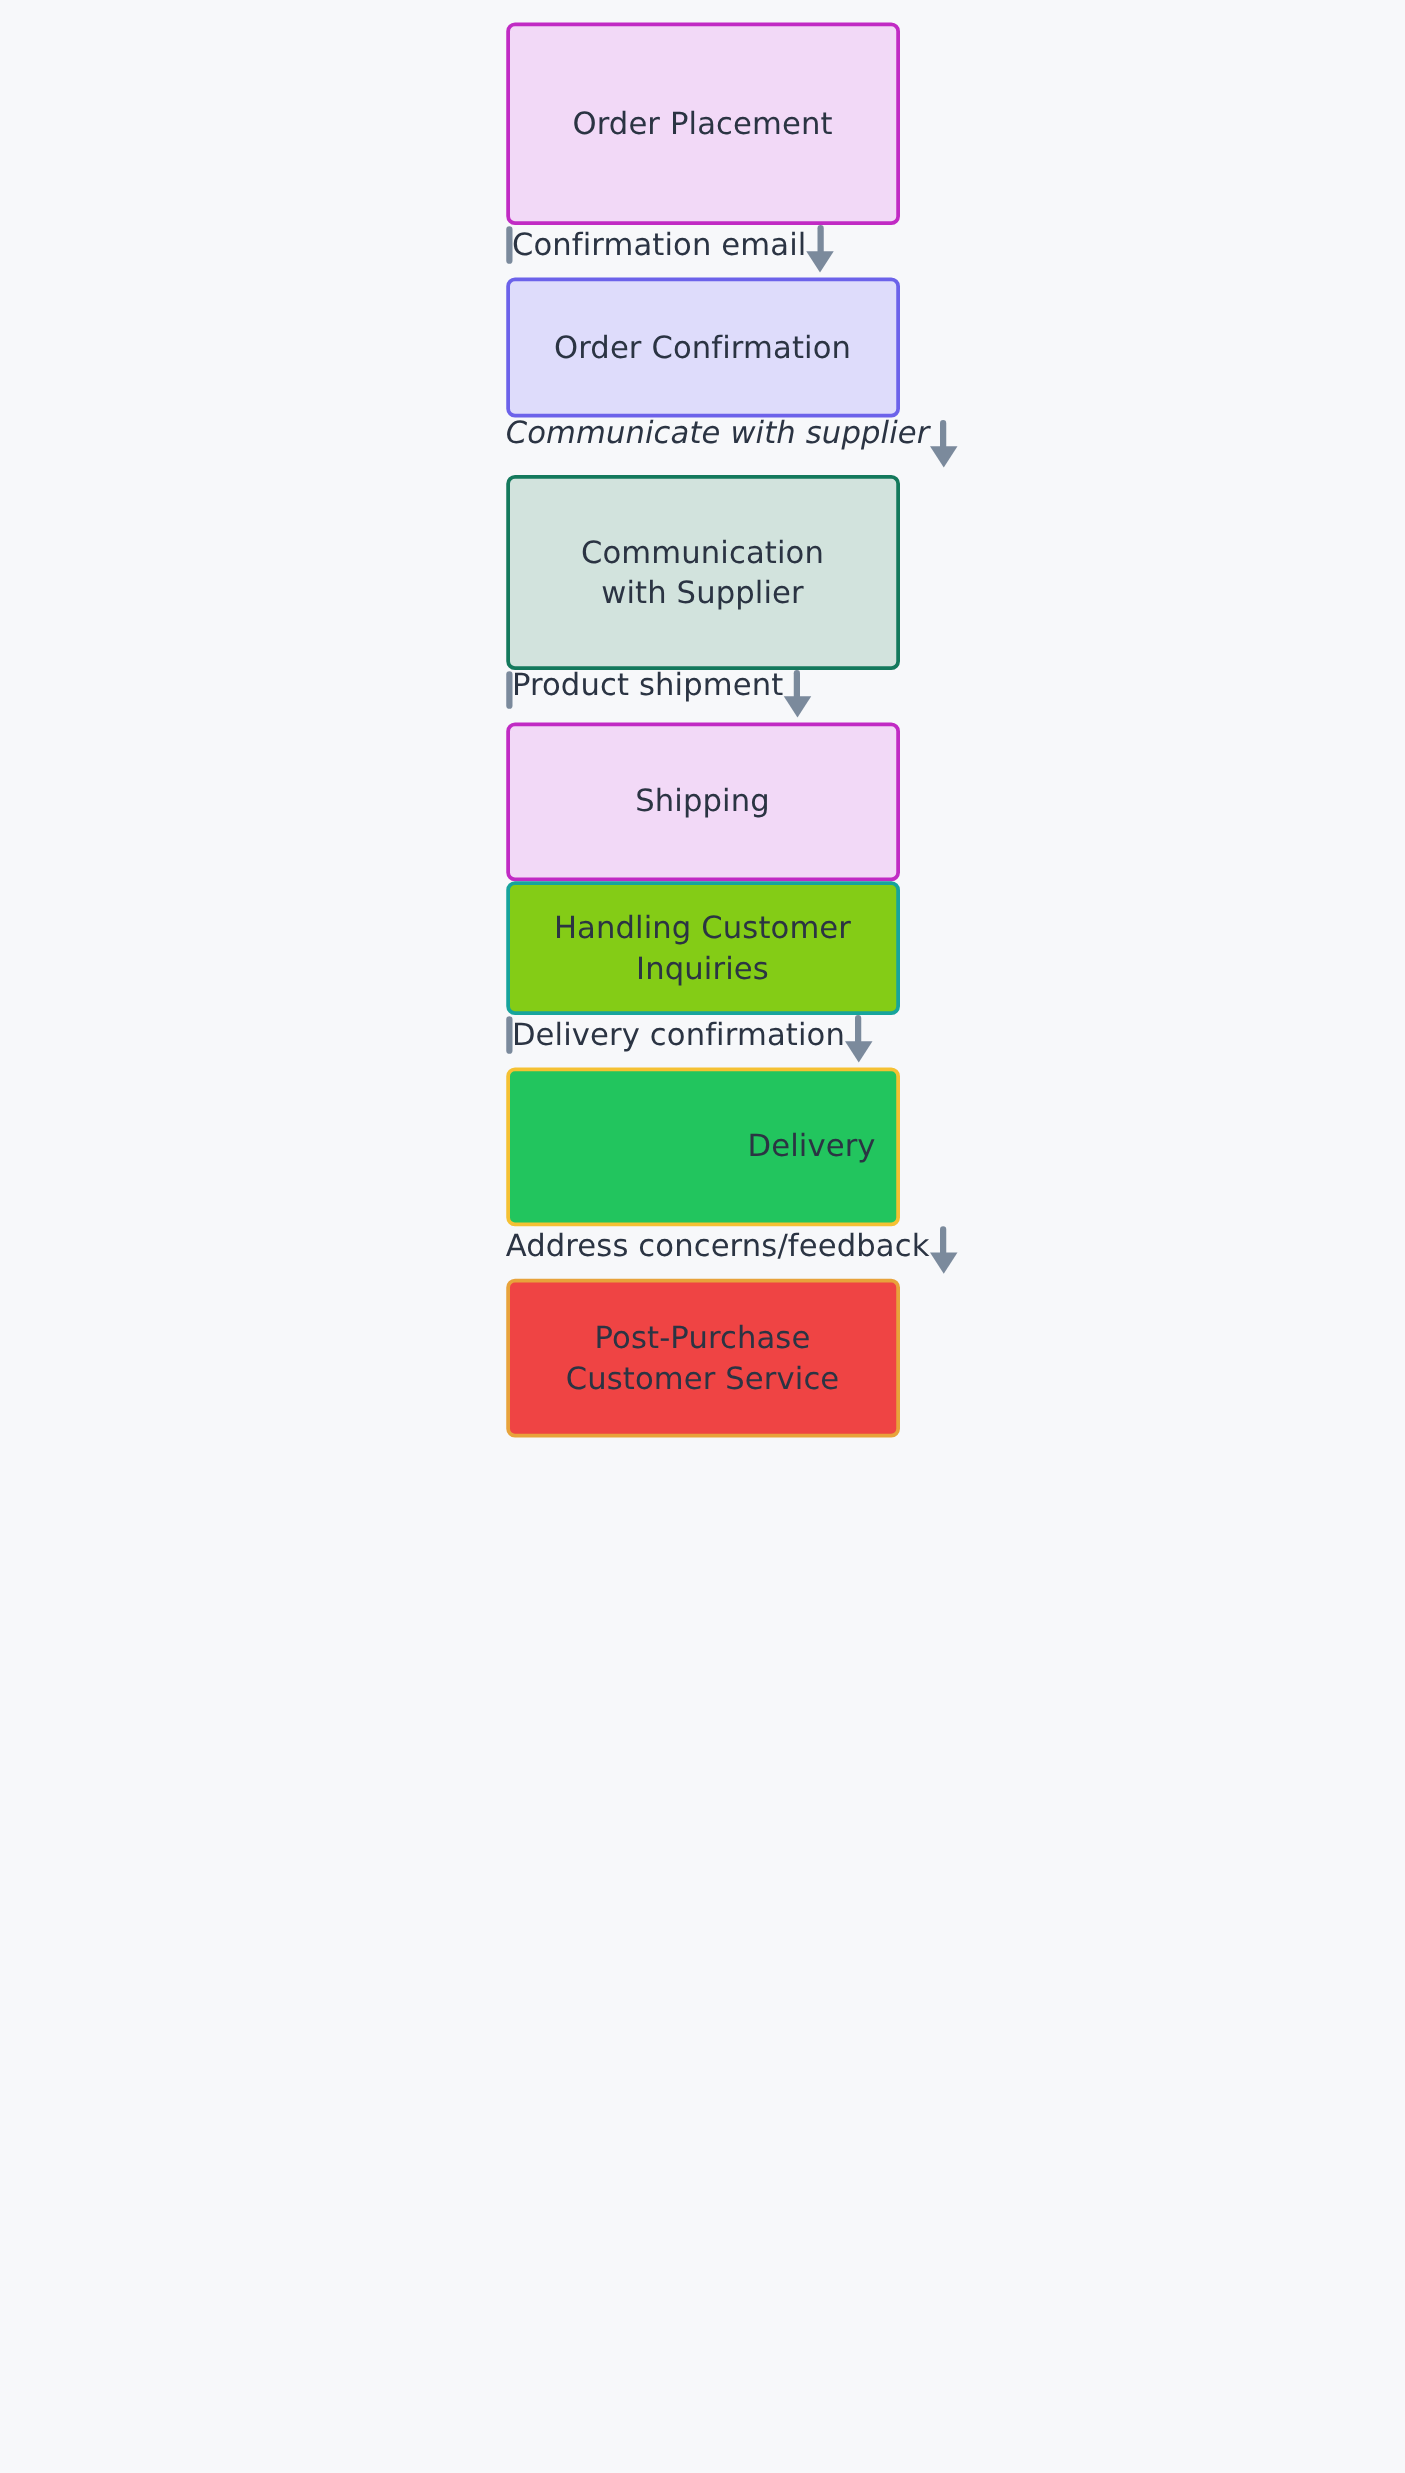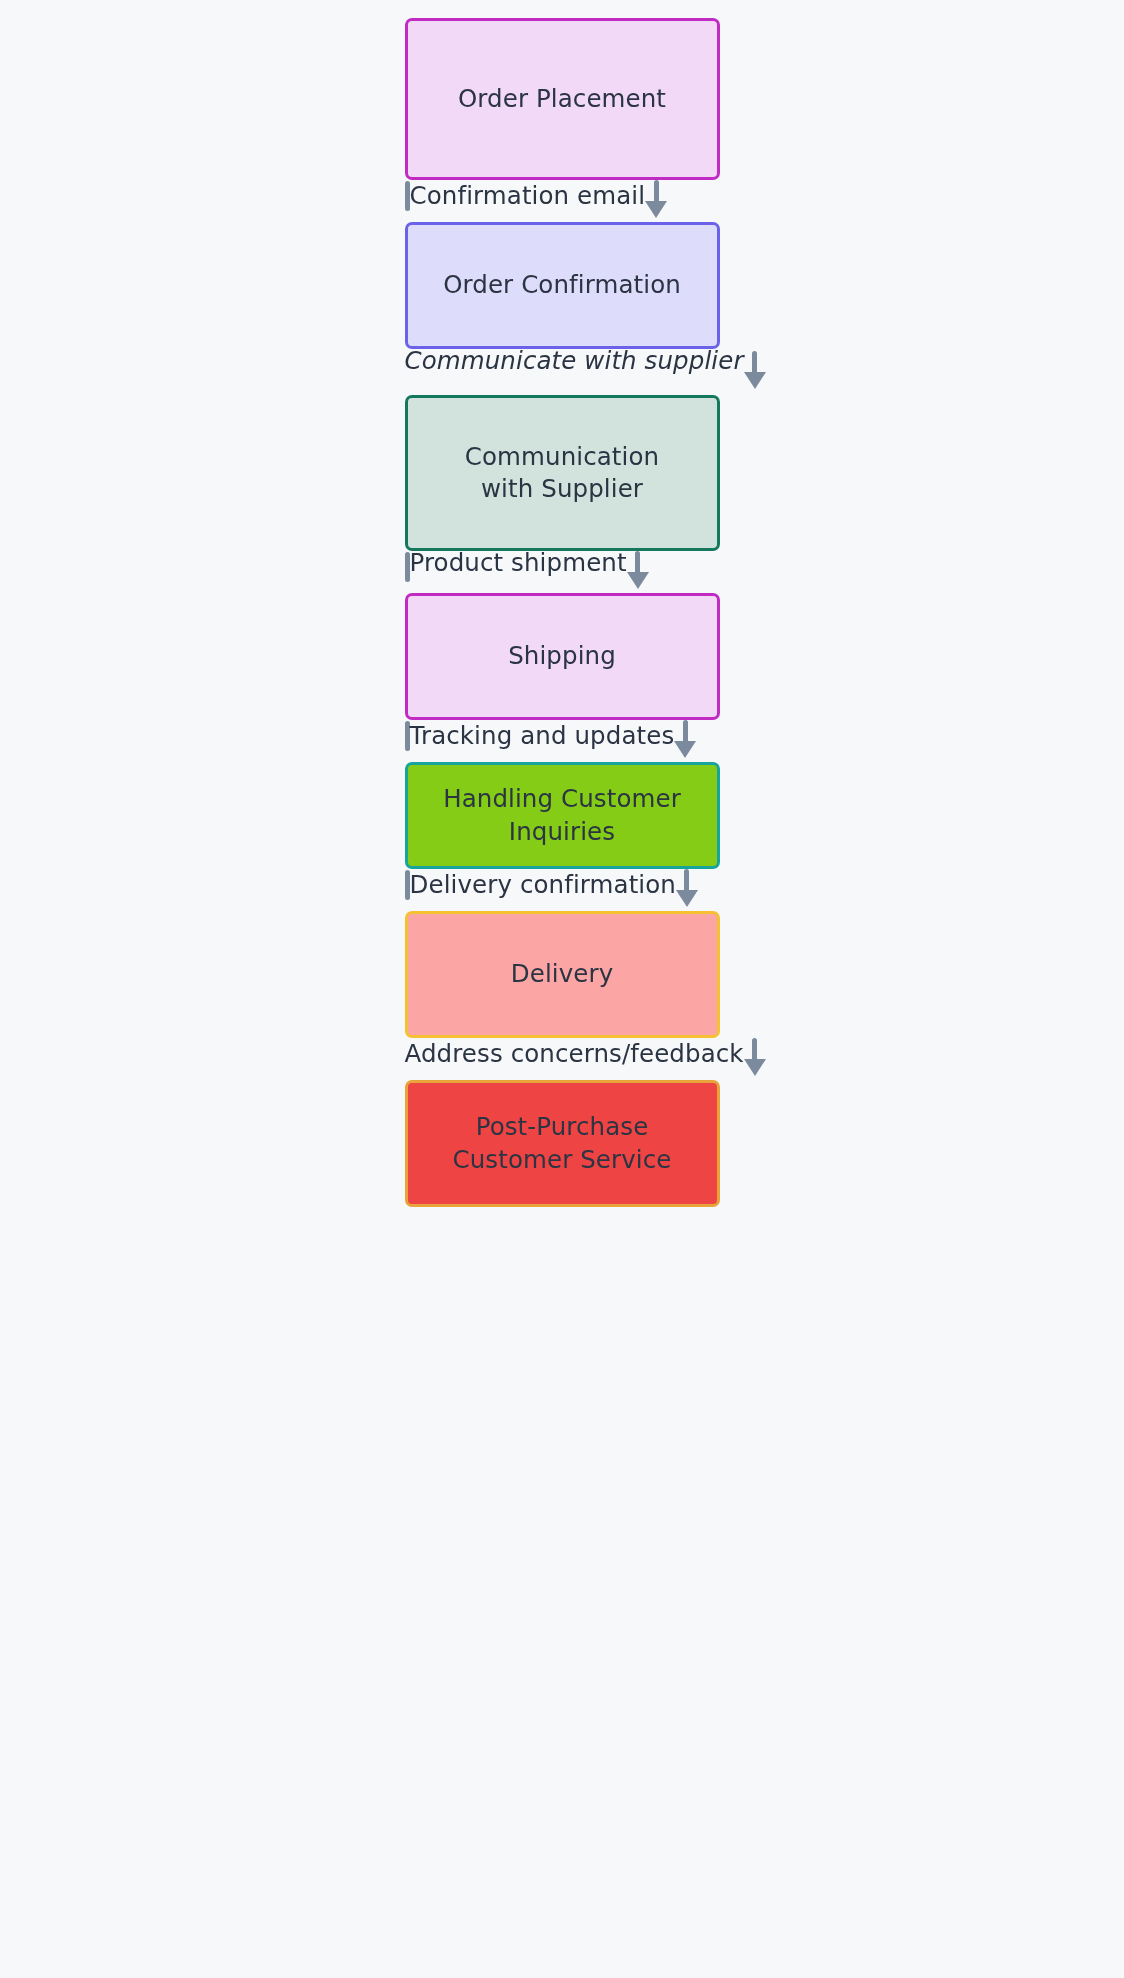--- a/index.html
+++ b/index.html
@@ -93,21 +93,21 @@
       <span class="node-label">Order Placement</span>
     </div>
     <div class="edge">
       <div class="edge-stub" style="height: 30px; margin-bottom: 10px;"></div>
       <div class="edge-label" style="height: 26px; margin-bottom: 8px;">Confirmation email</div>
       <div class="edge-arrow" style="margin-bottom: 4px;">
         <div class="edge-arrow-line" style="height: 22px;"></div>
         <div class="edge-arrow-head"></div>
       </div>
     </div>
-    <div class="node" style="background: rgb(222, 220, 251); border-color: rgb(108, 98, 234); height: 127px;">
+    <div class="node" style="background: rgb(222, 220, 251); border-color: rgb(108, 98, 234); height: 112px;">
       <span class="node-label">Order Confirmation</span>
     </div>
     <div class="edge">
       <div class="edge-stub" style="height: 30px; margin-bottom: 10px;"></div>
       <div class="edge-label" style="height: 26px; margin-bottom: 20px; font-style: italic;">Communicate with supplier</div>
       <div class="edge-arrow" style="margin-bottom: 4px;">
         <div class="edge-arrow-line" style="height: 22px;"></div>
         <div class="edge-arrow-head"></div>
       </div>
     </div>
@@ -118,40 +118,32 @@
       <div class="edge-stub" style="height: 30px; margin-bottom: 10px;"></div>
       <div class="edge-label" style="height: 26px; margin-bottom: 16px;">Product shipment</div>
       <div class="edge-arrow" style="margin-bottom: 4px;">
         <div class="edge-arrow-line" style="height: 22px;"></div>
         <div class="edge-arrow-head"></div>
       </div>
     </div>
     <div class="node" style="background: rgb(242, 217, 247); border-color: rgb(193, 43, 196); height: 127px;">
       <span class="node-label">Shipping</span>
     </div>
-    <div class="edge">
-      <div class="edge-stub" style="height: 30px; margin-bottom: 10px;"></div>
-      <div class="edge-label" style="height: 26px; margin-bottom: 8px;">Tracking and updates</div>
-      <div class="edge-arrow" style="margin-bottom: 4px;">
-        <div class="edge-arrow-line" style="height: 22px;"></div>
-        <div class="edge-arrow-head"></div>
-      </div>
-    </div>
     <div class="node" style="background: #84cc16; border-color: rgb(23, 164, 156); height: 107px;">
       <span class="node-label">Handling Customer Inquiries</span>
     </div>
     <div class="edge">
       <div class="edge-stub" style="height: 30px; margin-bottom: 10px;"></div>
       <div class="edge-label" style="height: 26px; margin-bottom: 8px;">Delivery confirmation</div>
       <div class="edge-arrow" style="margin-bottom: 4px;">
         <div class="edge-arrow-line" style="height: 22px;"></div>
         <div class="edge-arrow-head"></div>
       </div>
     </div>
-    <div class="node" style="background: #fca5a5; border-color: rgb(245, 193, 51); height: 127px;">
+    <div class="node" style="background: #22c55e; border-color: rgb(245, 193, 51); height: 127px; justify-content: flex-end;">
       <span class="node-label">Delivery</span>
     </div>
     <div class="edge">
       <div class="edge-stub" style="height: 30px; margin-bottom: 10px;"></div>
       <div class="edge-label" style="height: 26px; margin-bottom: 8px;">Address concerns/feedback</div>
       <div class="edge-arrow" style="margin-bottom: 4px;">
         <div class="edge-arrow-line" style="height: 22px;"></div>
         <div class="edge-arrow-head"></div>
       </div>
     </div>

